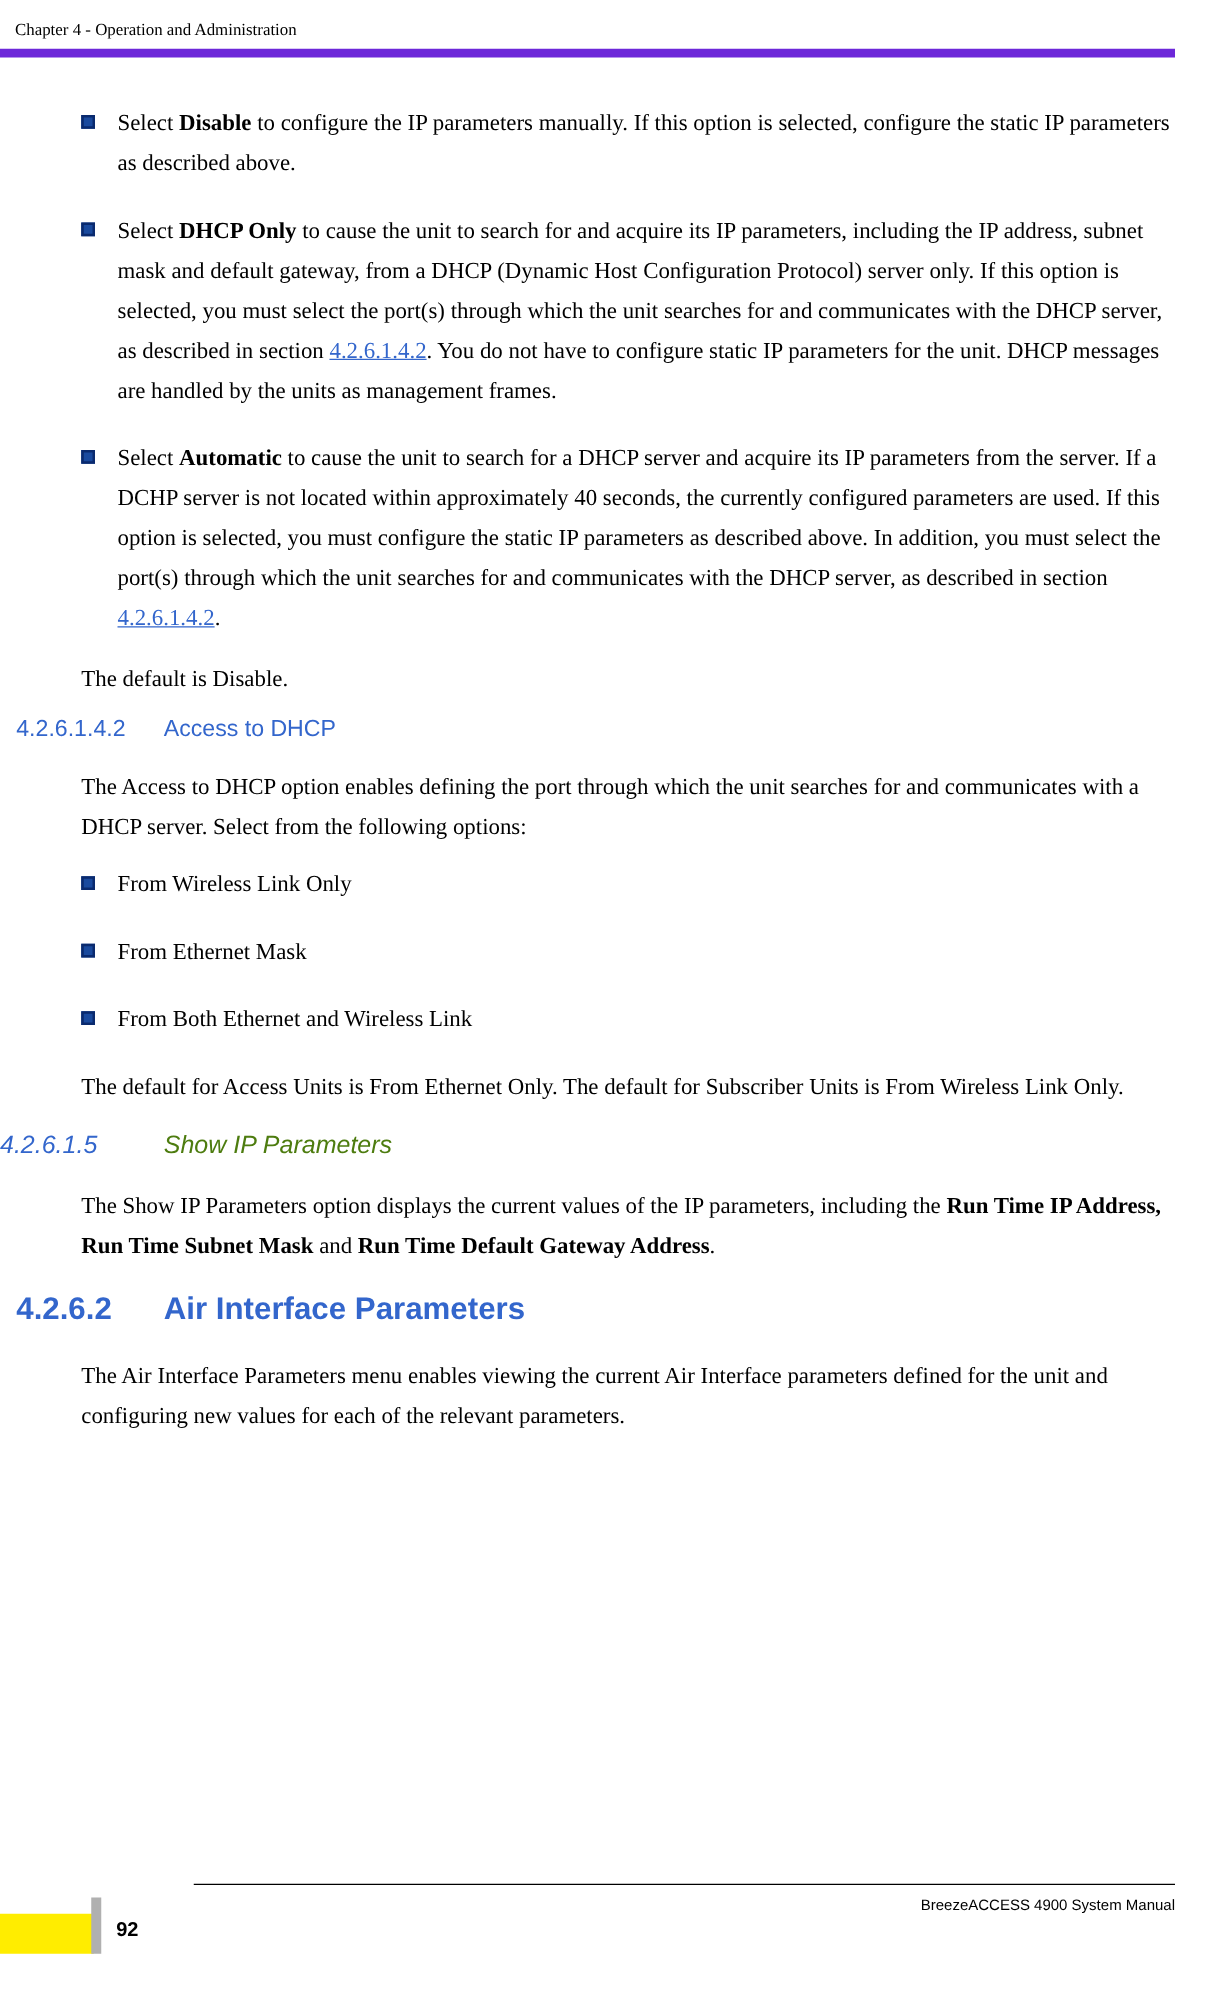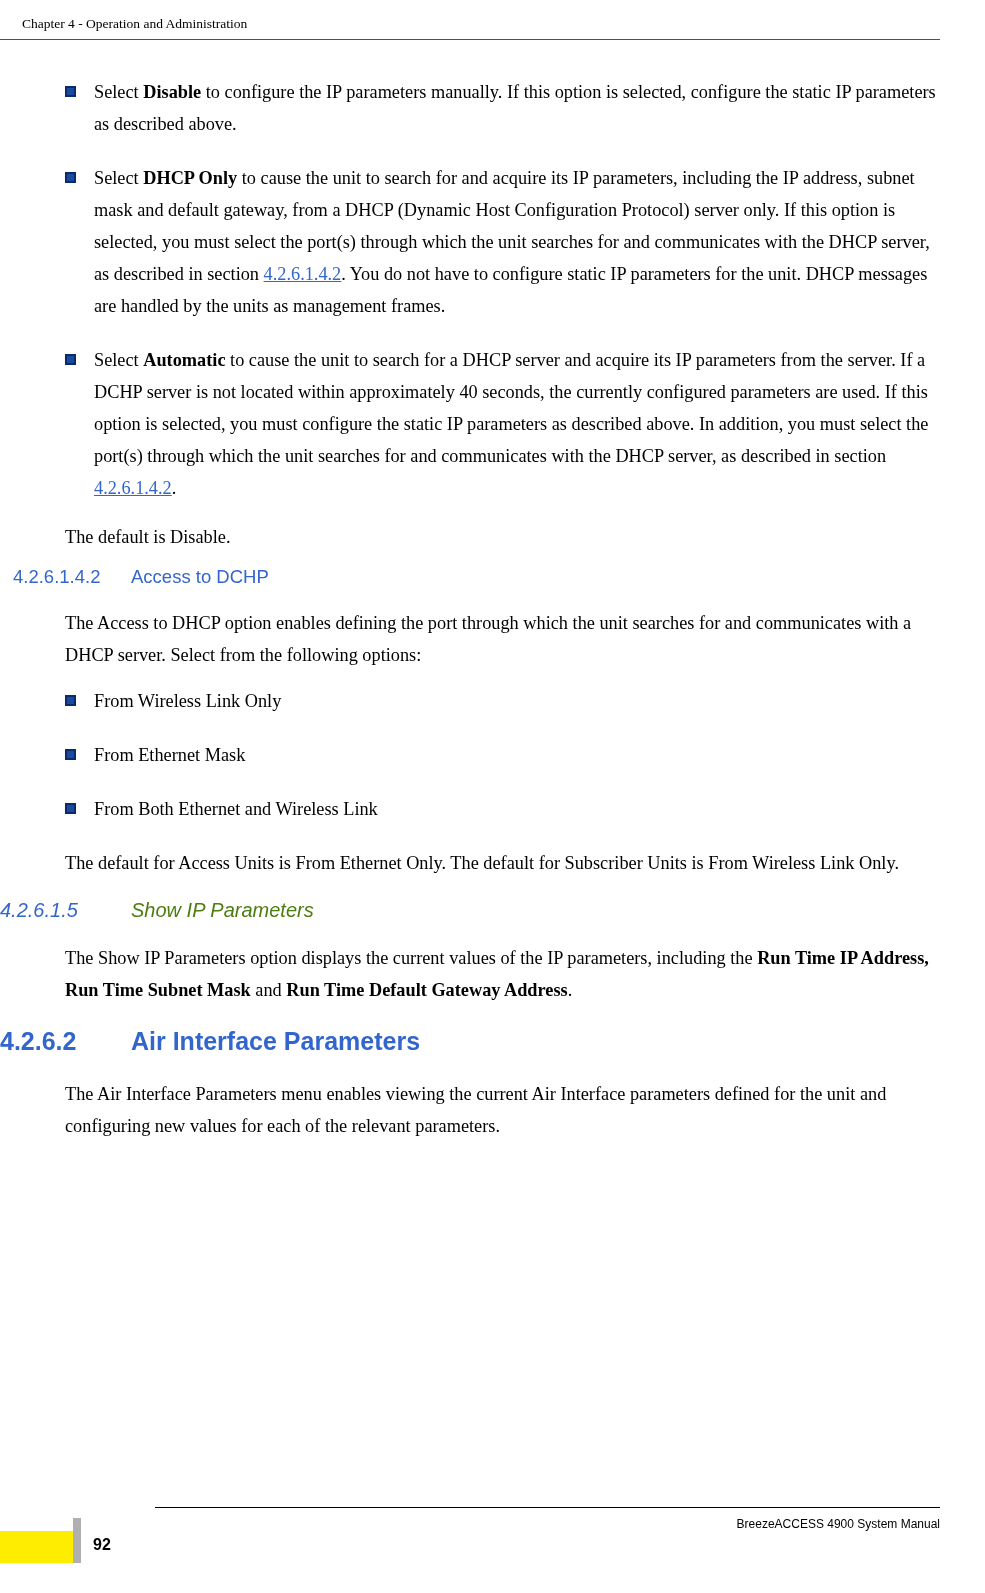--- a/index.html
+++ b/index.html
@@ -12,23 +12,23 @@
     width: 985px;
     margin: 0 auto;
   }
   .page {
     padding: 12px 45px 40px 0px;
     position: relative;
     min-height: 1593px;
   }
   .header-line {
     font-size: 13.5px;
-    padding-left: 22px;
+    padding-left: 12px;
     padding-right: 10px;
-    border-bottom: 1px solid #6d28d9;
+    border-bottom: 7px solid #6d28d9;
     padding-bottom: 3px;
     margin-bottom: 36px;
   }
   .content {
     padding-left: 65px;
   }
   .bullet-item {
     display: flex;
     margin-bottom: 22px;
   }
@@ -78,20 +78,21 @@
     font-size: 20px;
     color: #4d7c0f;
     font-style: italic;
   }
   .h2-num {
     font-family: Arial, Helvetica, sans-serif;
     font-size: 25px;
     font-weight: bold;
     color: #3366cc;
     width: 131px;
+    padding-left: 13px;
   }
   .h2-title {
     font-family: Arial, Helvetica, sans-serif;
     font-size: 25px;
     font-weight: bold;
     color: #3366cc;
   }
   .para {
     margin-bottom: 14px;
   }
@@ -171,21 +172,21 @@
         <span>Select </span><b>Automatic</b><span> to cause the unit to search for a DHCP server and acquire its IP parameters from the server. If a DCHP server is not located within approximately 40 seconds, the currently configured parameters are used. If this option is selected, you must configure the static IP parameters as described above. In addition, you must select the port(s) through which the unit searches for and communicates with the DHCP server, as described in section </span><span class="link">4.2.6.1.4.2</span><span>.</span>
       </div>
     </div>
 
     <div class="default-line">The default is Disable.</div>
 
   </div>
 
   <div class="section-row">
     <div class="h4-num">4.2.6.1.4.2</div>
-    <div class="h4-title">Access to DCHP</div>
+    <div class="h4-title">Access to DHCP</div>
   </div>
 
   <div class="content">
     <div class="para">The Access to DHCP option enables defining the port through which the unit searches for and communicates with a DHCP server. Select from the following options:</div>
 
     <div class="bullet-item">
       <div class="bullet"></div>
       <div class="bullet-text">From Wireless Link Only</div>
     </div>
     <div class="bullet-item">

